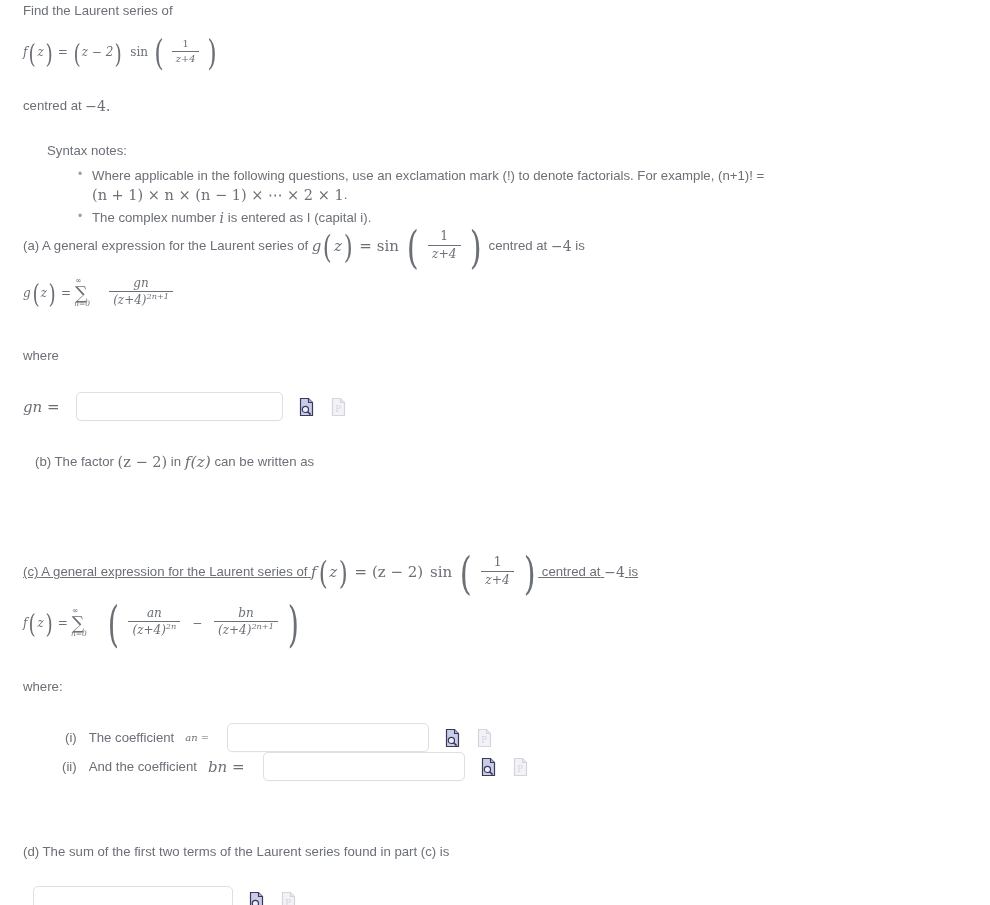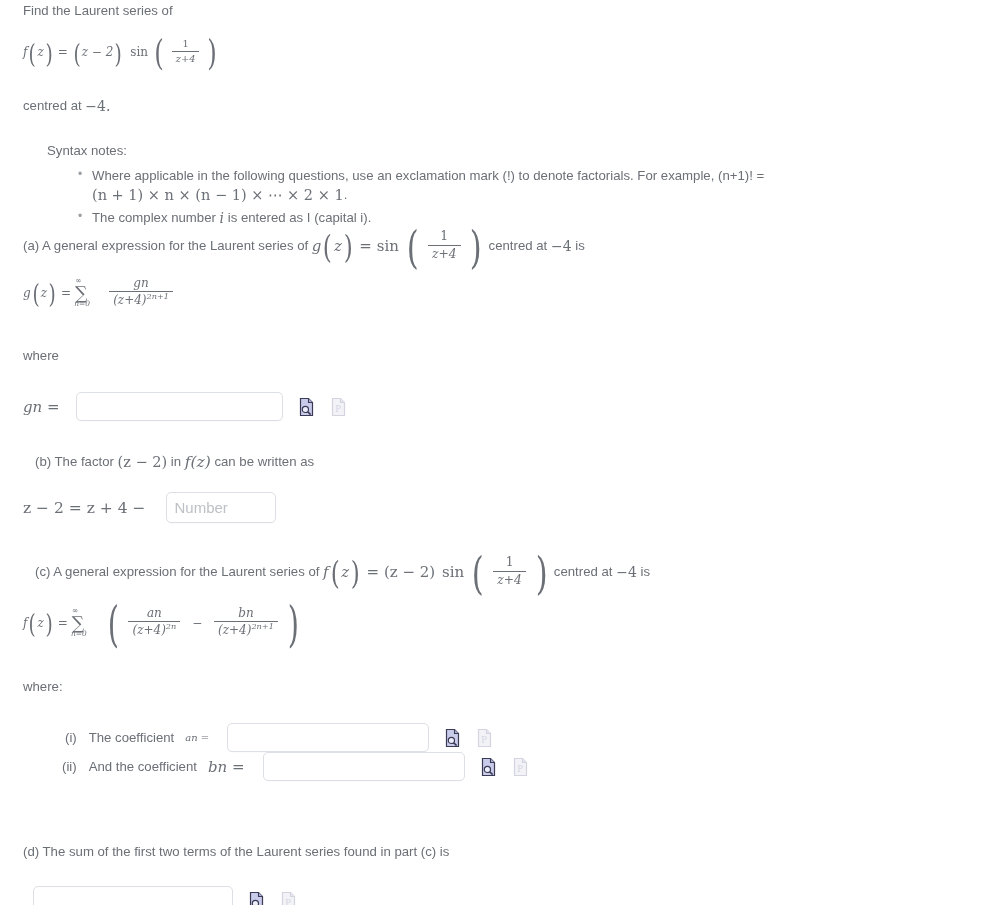--- a/index.html
+++ b/index.html
@@ -308,28 +308,22 @@
     <p class="para">
       <span>(b)</span>
       <span>The factor</span>
       <span class="inline-math" style="font-size:14.5px;">(z − 2)</span>
       <span>in</span>
       <span class="inline-math mi" style="font-size:15.5px;">f(z)</span>
       <span>can be written as</span>
     </p>
   </div>
 
-  <div class="pos" style="top:492px; left:23px;">
-    <div class="answer-row">
-      <span class="inline-math" style="font-size:15.5px; margin-right:14px;">z − 2 = z + 4 −</span>
-      <input class="ans num" type="text" placeholder="Number" style="">
-    </div>
-  </div>
-
-  <div class="block pos" style="top:557px; left:12px;">
+
+  <div class="block pos" style="top:557px; left:0;text-decoration:underline;">
     <p class="para">
       <span>(c)</span>
       <span>A general expression for the Laurent series of</span>
       <span class="inline-math">
         <span class="mi">f</span><span class="paren">(</span><span class="mi">z</span><span class="paren">)</span>
         <span class="op">=</span>
         <span class="inline-math" style="font-size:1em;">(z − 2)</span>
         <span class="op" style="padding-left:2px;">sin</span>
         <span class="paren tall">(</span>
         <span class="frac small">

